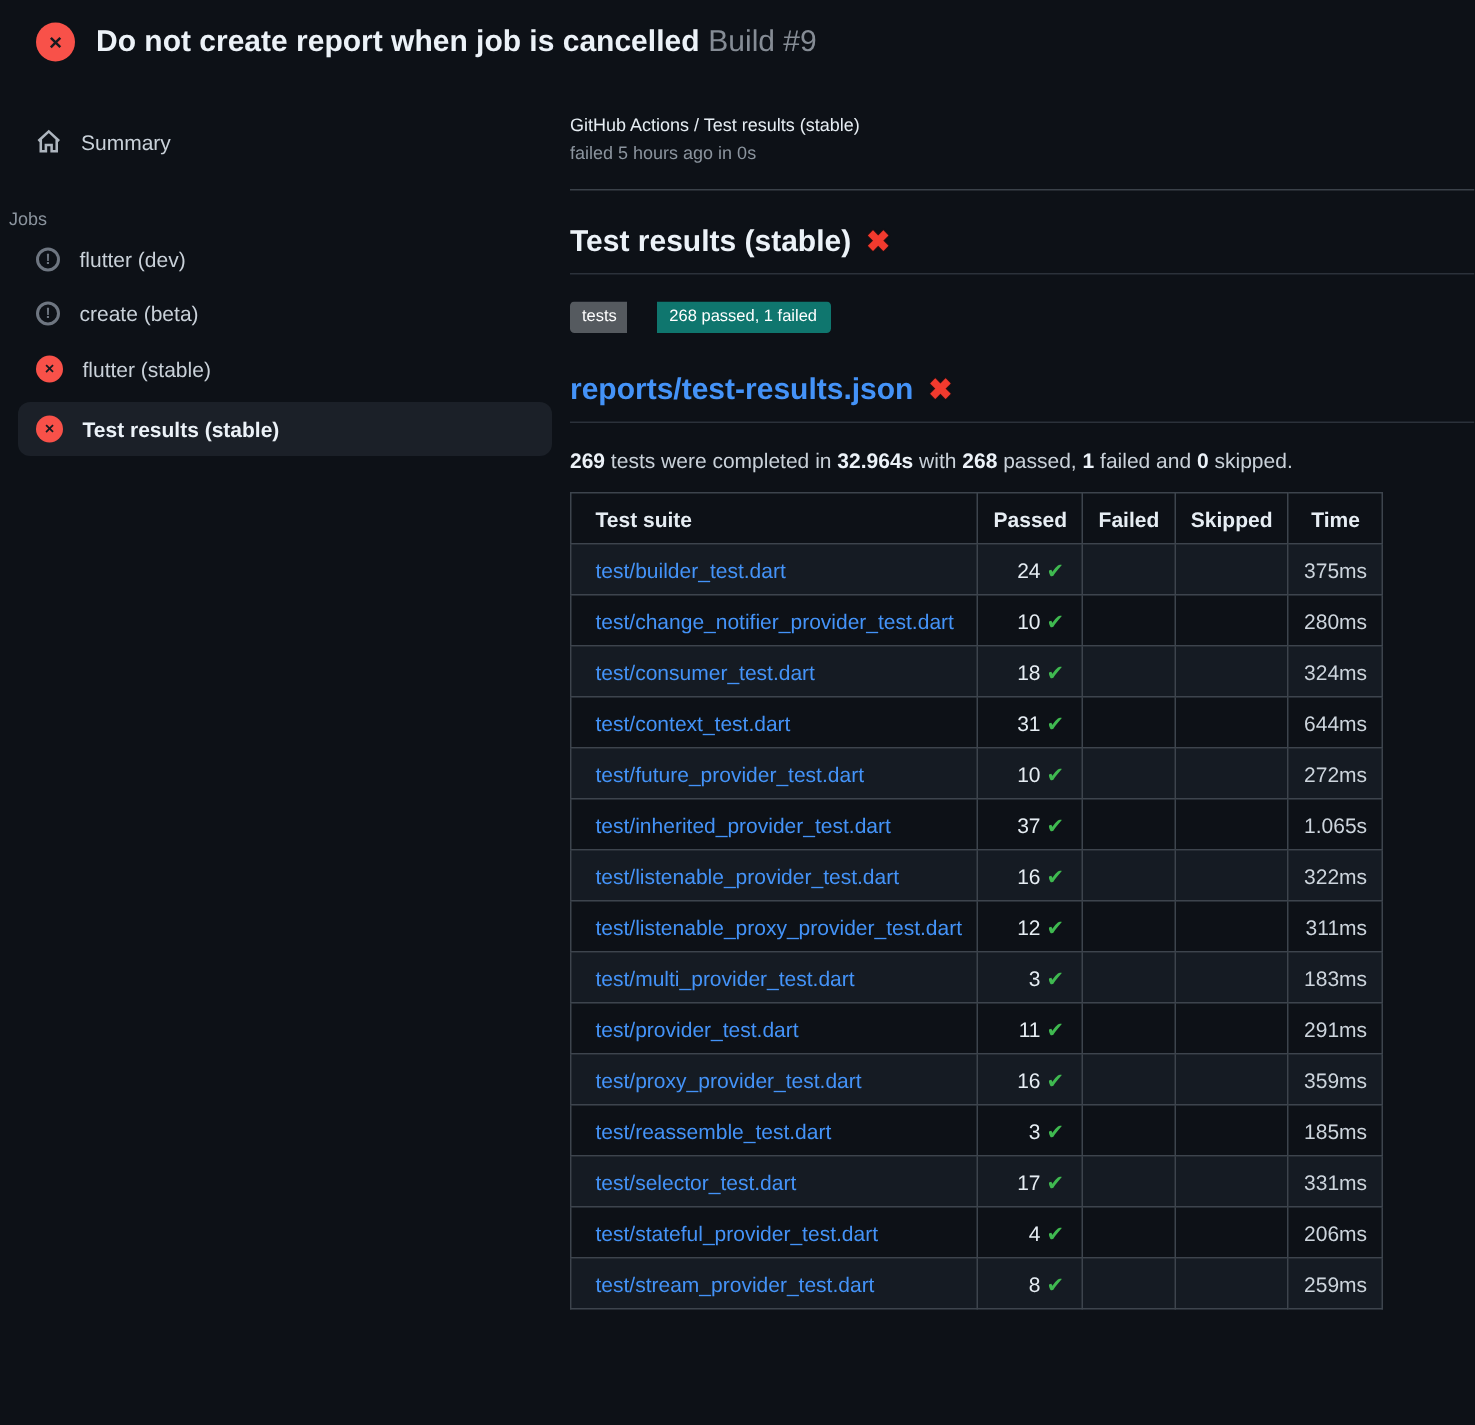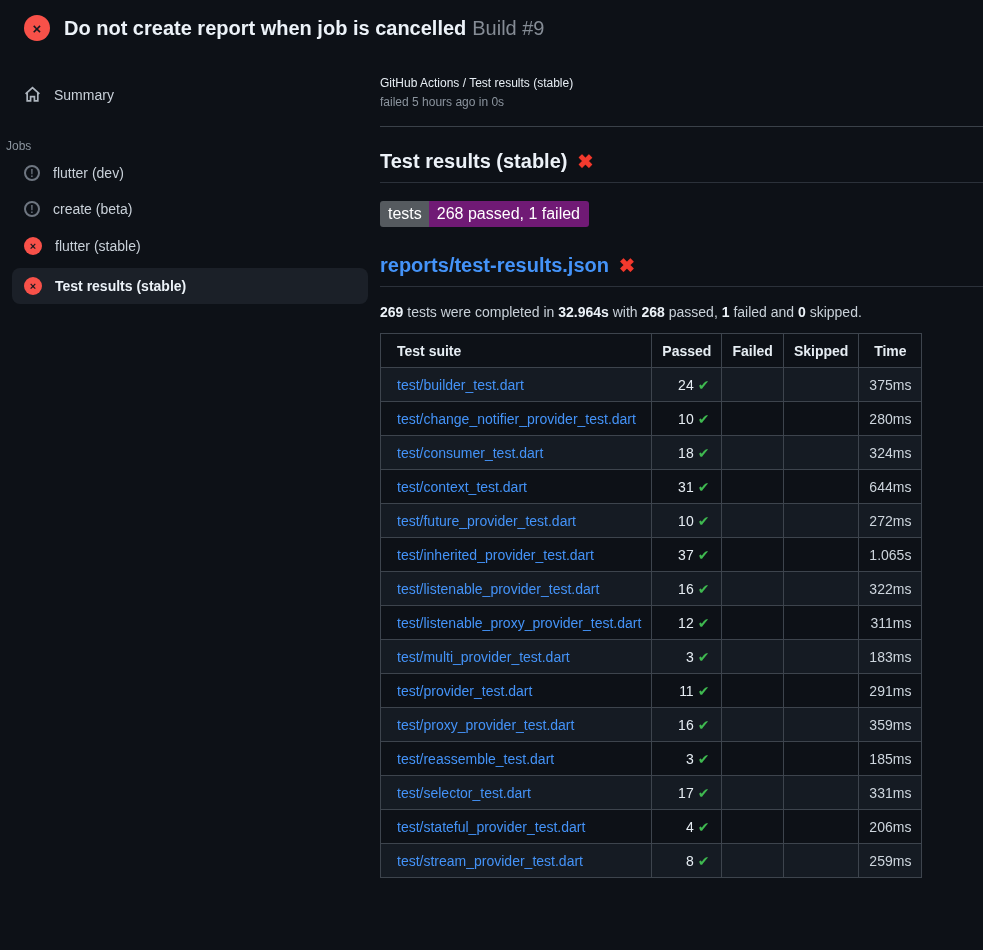--- a/index.html
+++ b/index.html
@@ -71,23 +71,23 @@
 
   .section-h {
     font-size:20px; font-weight:bold; color:#ecf2f8;
     margin-top:23px; padding-bottom:9px;
     border-bottom:1px solid #2b313a;
     display:flex; align-items:center; gap:10px;
   }
   .section-h.link-h { color:#4493f8; margin-top:27px; }
   .cross-glyph { color:#f23a2e; font-size:19px; font-weight:bold; line-height:1; text-shadow:0 0 1px #7a100a; }
 
-  .badge { display:inline-flex; margin-top:18px; font-size:16px; border-radius:3px; overflow:hidden; line-height:1; }
+  .badge { display:inline-flex; margin-top:18px; font-size:11px; border-radius:3px; overflow:hidden; line-height:1; }
   .badge-label { background:#555a5f; color:#fff; padding:5px 7px 5px 8px; }
-  .badge-value { background:#701a75; color:#fff; padding:5px 9px 5px 8px; }
+  .badge-value { background:#0f766e; color:#fff; padding:5px 9px 5px 8px;margin-left:20px; }
 
   .summary-line { margin-top:17px; color:#c9d1d9; font-size:14px; }
   .summary-line b { color:#ecf2f8; }
 
   
   table.results {
     margin-top:13px;
     border-collapse:collapse;
     font-size:14px;
     width:509px;

